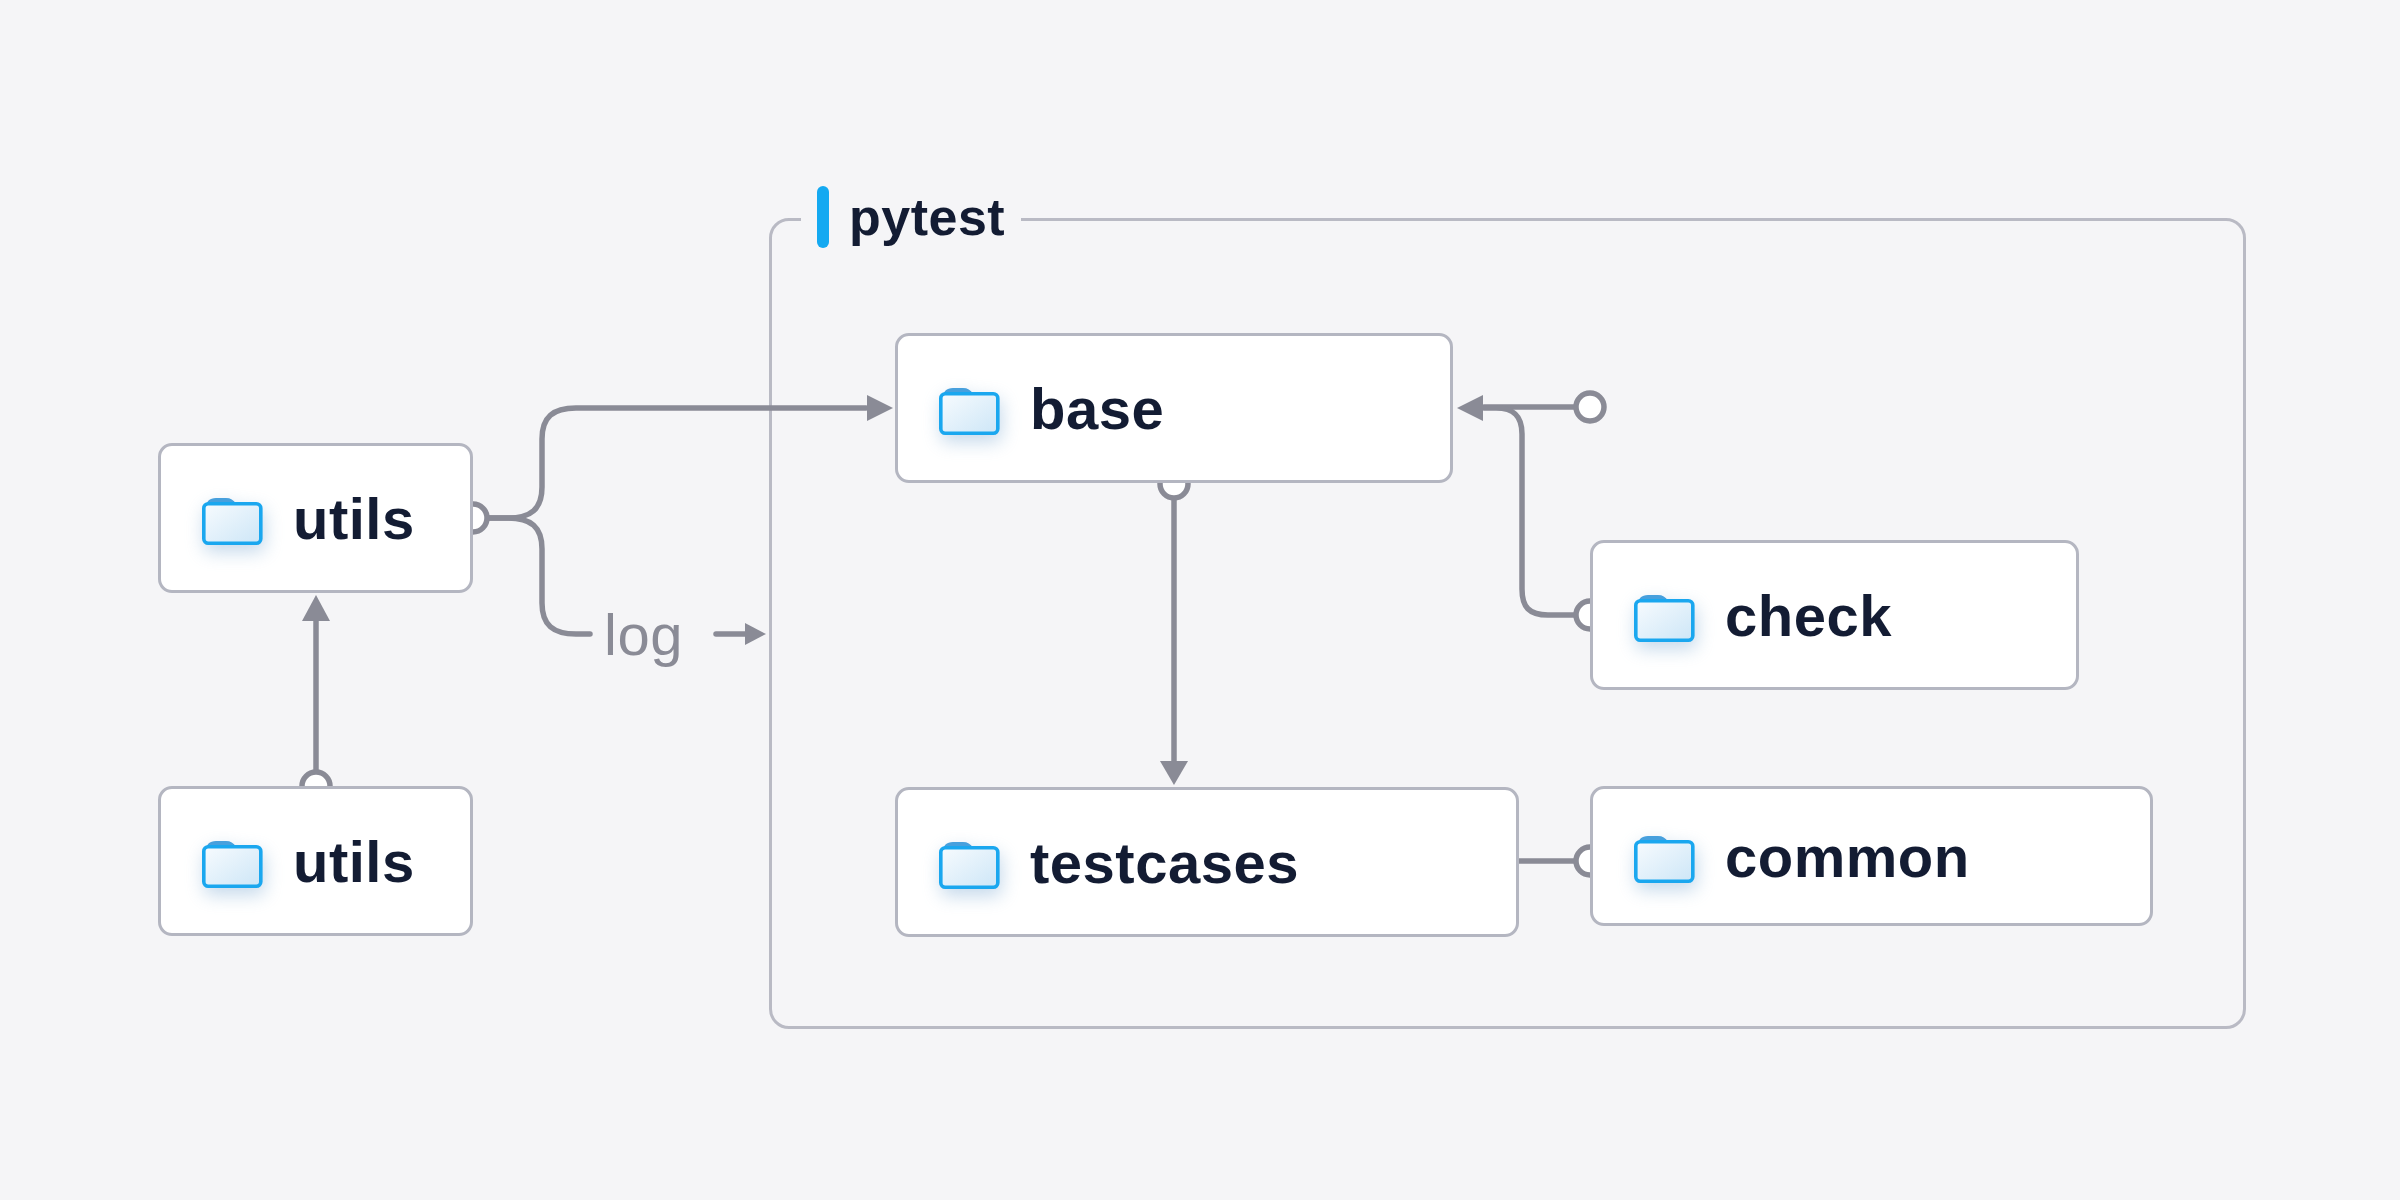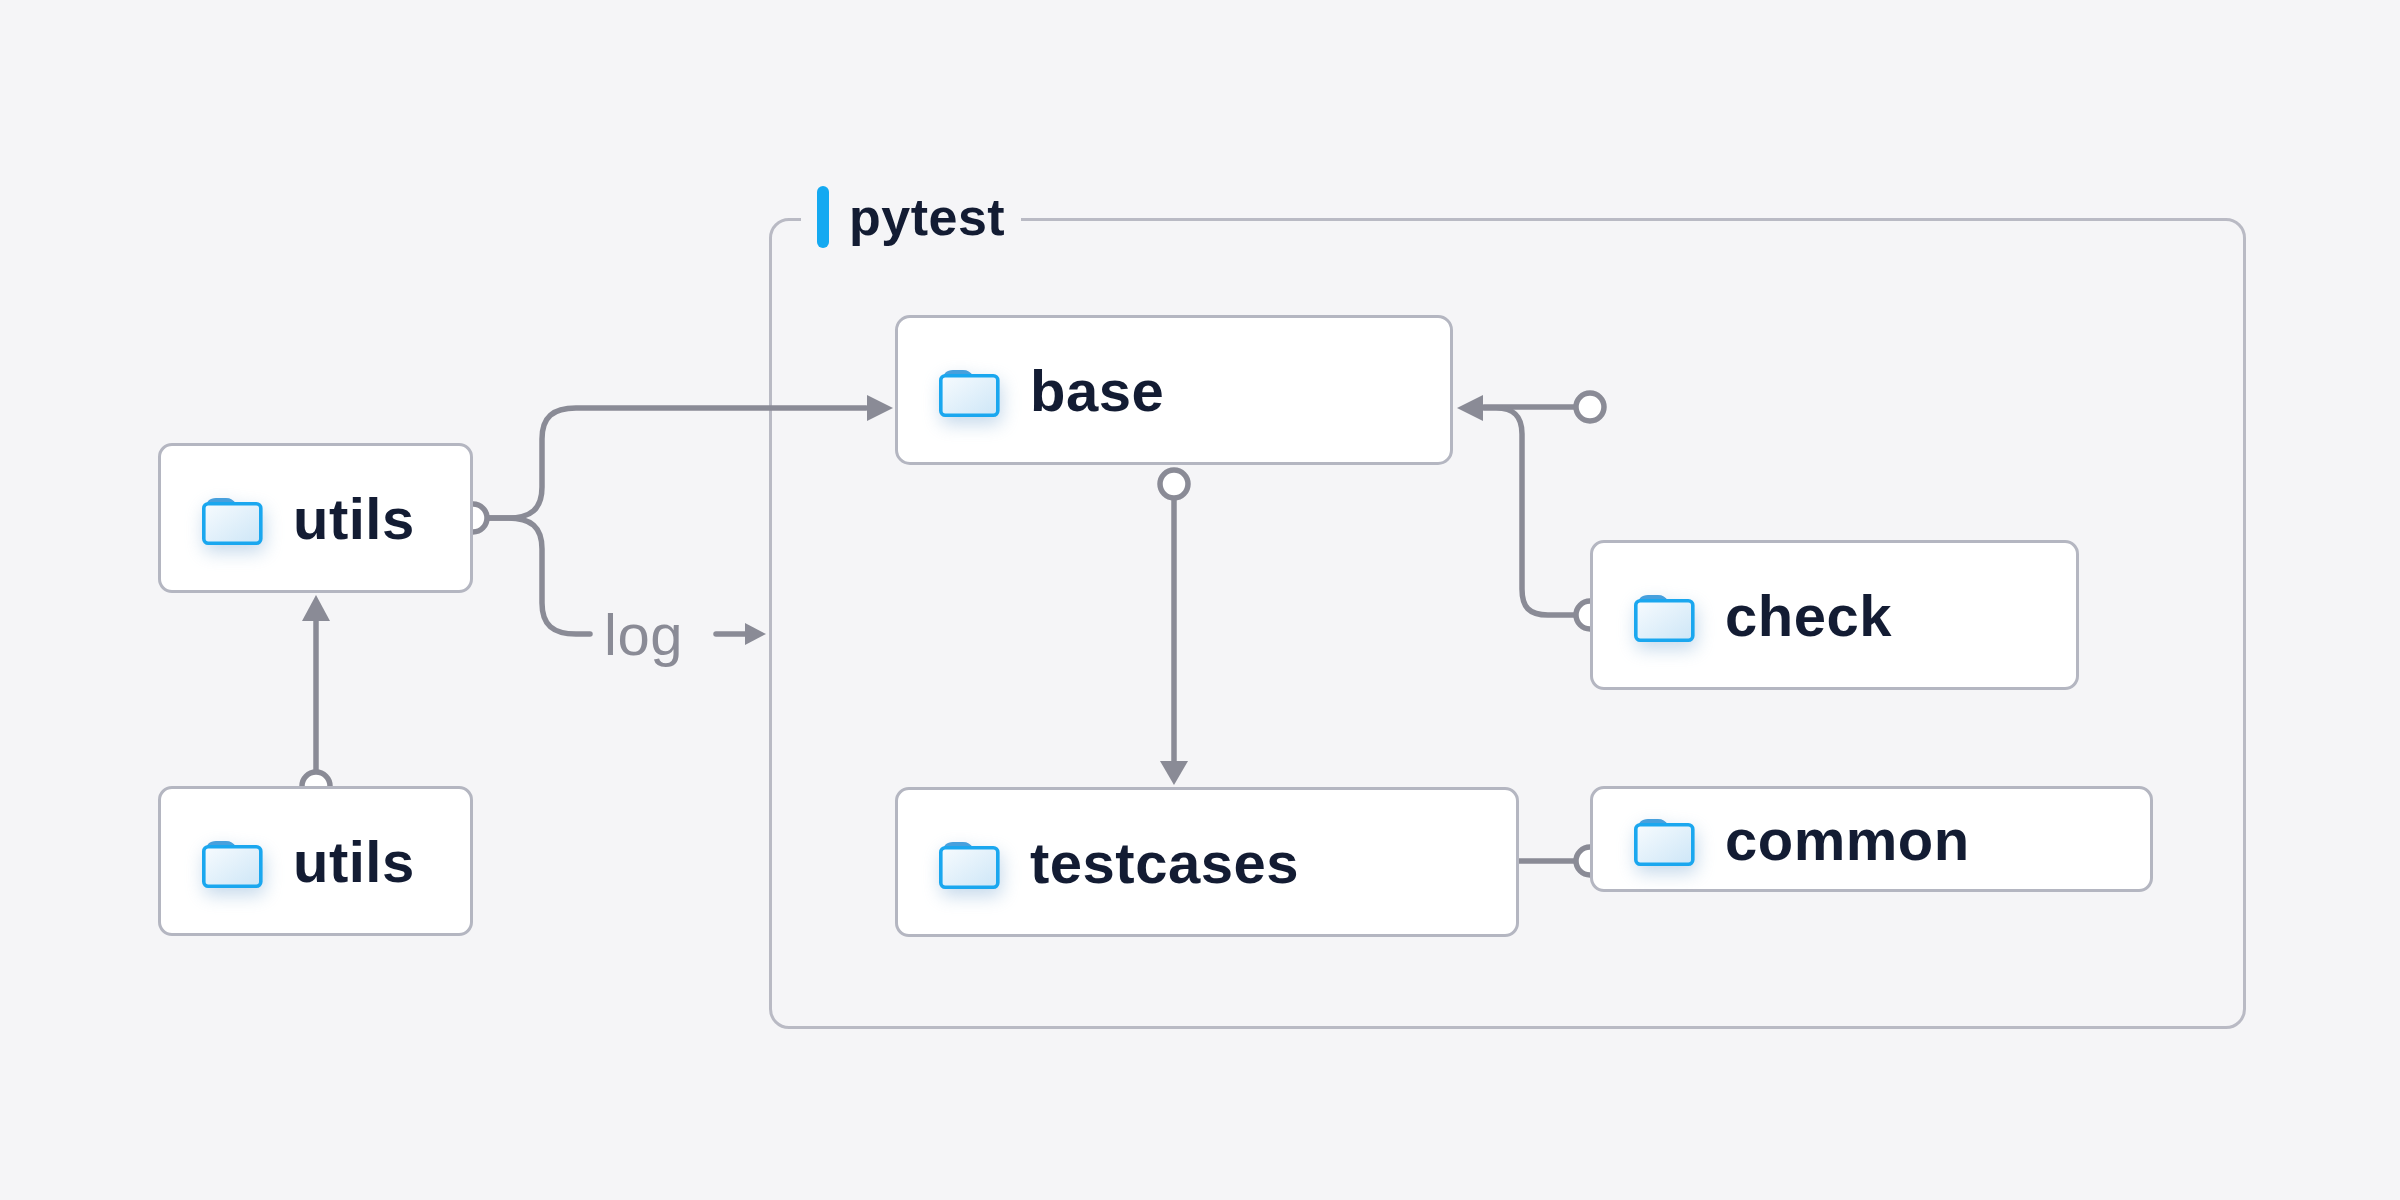--- a/index.html
+++ b/index.html
@@ -75,25 +75,25 @@
     white-space: nowrap;
   }
   .node .folder {
     width: 66px;
     height: 56px;
     flex: 0 0 auto;
     filter: drop-shadow(2px 7px 9px rgba(110, 160, 205, 0.40));
   }
   #node-utils     { left: 158px;  top: 443px; width: 315px; height: 150px; }
   #node-config    { left: 158px;  top: 786px; width: 315px; height: 150px; }
-  #node-base      { left: 895px;  top: 315px; width: 558px; height: 150px; border-radius: 15px; }
+  #node-base      { left: 895px;  top: 333px; width: 558px; height: 150px; }
   #node-testcases { left: 895px;  top: 787px; width: 624px; height: 150px; }
   #node-pymilvus  { left: 1590px; top: 332px; width: 563px; height: 150px; }
   #node-check     { left: 1590px; top: 540px; width: 489px; height: 150px; }
-  #node-common    { left: 1590px; top: 786px; width: 563px; height: 106px; }
+  #node-common    { left: 1590px; top: 786px; width: 563px; height: 140px; }
   
   .edge-label {
     position: absolute;
     left: 604px; top: 601px;
     font-size: 58px;
     font-weight: 500;
     color: #8a8b96;
     letter-spacing: 0.5px;
   }
 </style>

